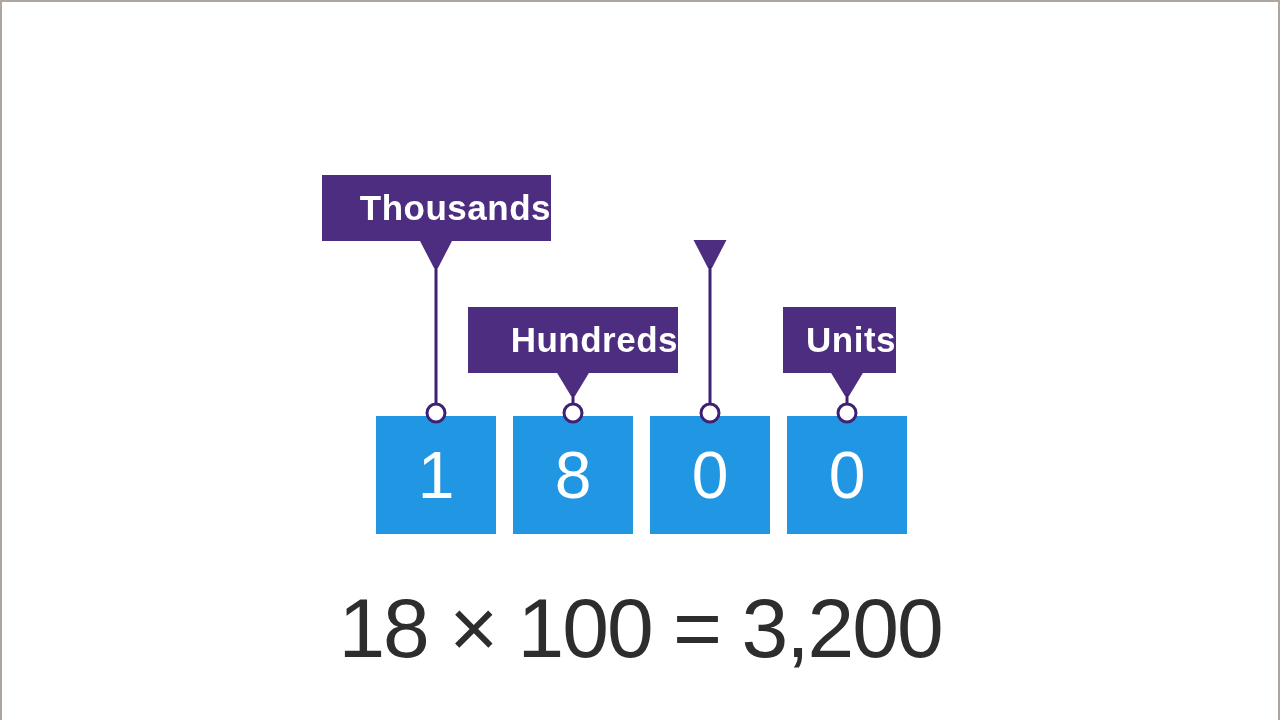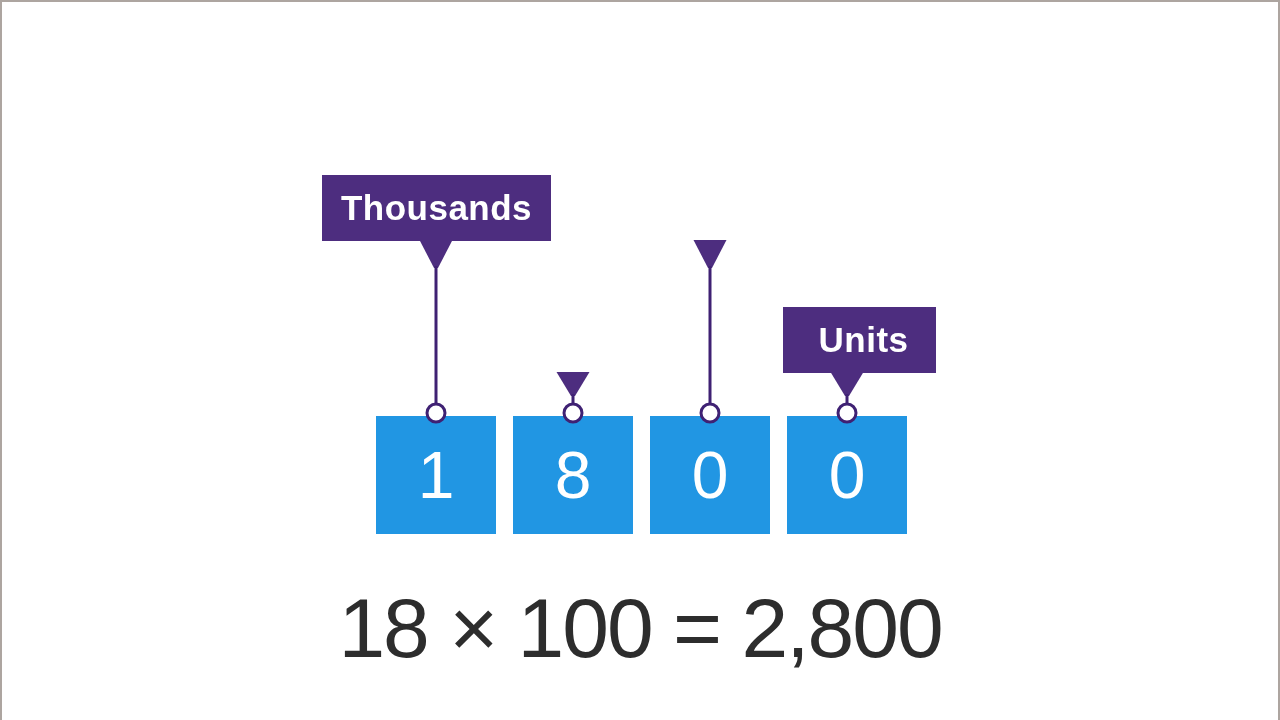--- a/index.html
+++ b/index.html
@@ -23,30 +23,30 @@
   }
 
   
   .pv-label {
     position: absolute;
     height: 66px;
     background: var(--c-purple, #4d2d7f);
     color: #ffffff;
     display: flex;
     align-items: center;
-    justify-content: center;
+    justify-content: flex-end;
     font-size: 35px;
     font-weight: bold;
     letter-spacing: 0.5px;
     z-index: 3;
   }
   .pv-label--thousands { left: 320px; top: 173px; width: 229px; }
   .pv-label--tens      { left: 648px; top: 173px; width: 119px; }
   .pv-label--hundreds  { left: 466px; top: 305px; width: 210px; }
-  .pv-label--units     { left: 781px; top: 305px; width: 153px; padding-left: 8px; }
+  .pv-label--units     { left: 781px; top: 305px; width: 113px; padding-left: 8px; }
 
   
   .connectors {
     position: absolute;
     left: 0; top: 0;
     width: 1280px;
     height: 720px;
     z-index: 4;
     pointer-events: none;
   }
@@ -119,32 +119,35 @@
     <g>
       <path class="tail" d="M828.5,370 L861.5,370 L847,394 L843,394 Z"></path>
       <line class="stem" x1="845" y1="392" x2="845" y2="403"></line>
       <circle class="pin" cx="845" cy="411" r="9"></circle>
     </g>
   </svg>
 
   <div class="pv-label pv-label--thousands">
     <span>Thousands</span>
   </div>
+  <div class="pv-label pv-label--hundreds">
+    <span>Hundreds</span>
+  </div>
   <div class="pv-label pv-label--units">
     <span>Units</span>
   </div>
 
   <div class="digit-card digit-card--thousands">
     <span class="digit">1</span>
   </div>
   <div class="digit-card digit-card--hundreds">
     <span class="digit">8</span>
   </div>
   <div class="digit-card digit-card--tens">
     <span class="digit">0</span>
   </div>
   <div class="digit-card digit-card--units">
     <span class="digit">0</span>
   </div>
 
-  <div class="equation">18 × 100 = 2,800</div>
+  <div class="equation">18 × 100 = 3,200</div>
 
 </div>
 
 </body></html>

